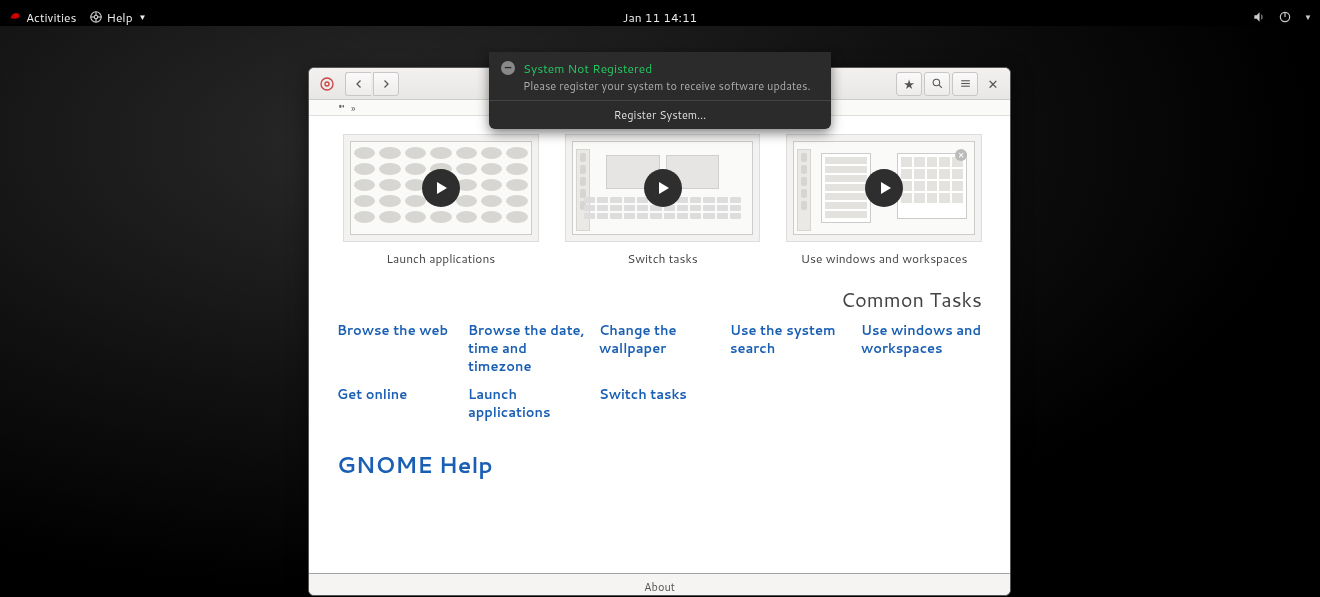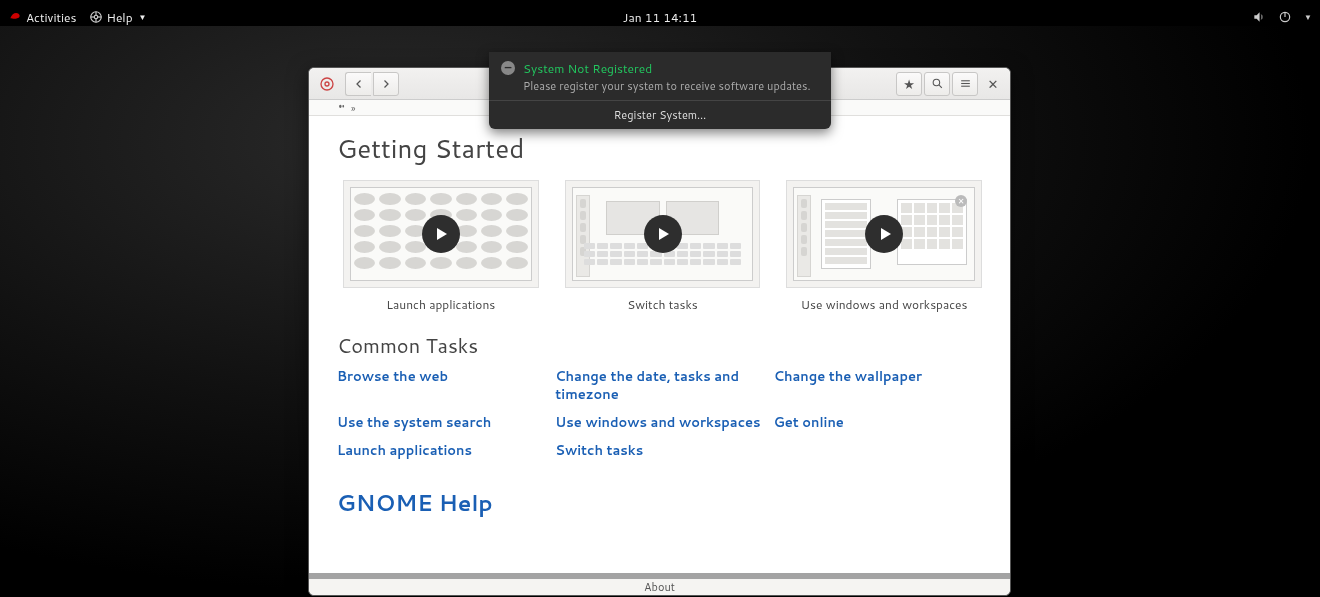--- a/index.html
+++ b/index.html
@@ -104,21 +104,21 @@
   }
   .breadcrumb svg { width:10px; height:10px; }
 
   .content {
     flex: 1;
     padding: 14px 28px 10px 28px;
     overflow: auto;
     color: #333;
   }
   h1 { font-size: 26px; font-weight: 400; color: #444; margin-bottom: 14px; }
-  h2 { font-size: 20px; font-weight: 400; color: #444; margin: 18px 0 8px 0;}
+  h2 { font-size: 20px; font-weight: 400; color: #444; margin: 18px 0 8px 0; text-align: right;}
   .link-h2 { font-size: 22px; font-weight: 700; color: #1a5fb4; margin-top: 28px;}
 
   .videos { display: flex; gap: 26px; margin-top: 4px; margin-left: 6px;}
   .video-card { width: 196px; text-align: center; }
   .video-thumb {
     height: 108px;
     background: #f3f2f0;
     border: 1px solid #ddd;
     position: relative;
     display:flex; align-items:center; justify-content:center;
@@ -155,26 +155,26 @@
   .cal-mock { position:absolute; top:18px; right:14px; width:70px; height:66px; background:#fff; border:1px solid #ccc; display:grid; grid-template-columns:repeat(5,1fr); grid-auto-rows:10px; gap:2px; padding:3px;}
   .cal-mock span { background:#e3e2df;}
   .side-mock { position:absolute; top:14px; left:10px; width:14px; bottom:10px; background:#eae9e6; border:1px solid #d6d5d2; display:flex; flex-direction:column; gap:3px; padding:3px;}
   .side-mock span{ height:9px; background:#d6d5d2; border-radius:2px;}
   .list-mock { position:absolute; top:18px; left:34px; width:50px; height:70px; background:#fff; border:1px solid #ccc; display:flex; flex-direction:column; gap:2px; padding:3px;}
   .list-mock span { height:7px; background:#e3e2df;}
   .xbadge { position:absolute; top:14px; right:14px; width:12px; height:12px; border-radius:50%; background:#bbb; color:#fff; font-size:8px; display:flex; align-items:center; justify-content:center;}
 
   .video-label { font-size: 12px; color: #444; margin-top: 8px; }
 
-  .tasks { display: grid; grid-template-columns: 1fr 1fr 1fr; column-gap: 10px; row-gap: 10px; font-size: 13px; }
+  .tasks { display: grid; grid-template-columns: 1fr 1fr 1fr 1fr 1fr; column-gap: 10px; row-gap: 10px; font-size: 13px; }
   .tasks a { color: #1a5fb4; text-decoration: none; font-weight: 600; cursor:pointer;}
 
   .footer {
     height: 22px;
-    border-top: 6px solid #a3a3a3;
+    border-top: 1px solid #a3a3a3;
     background: #f5f4f2;
     font-size: 11px;
     color: #555;
     display:flex; align-items:flex-end; justify-content:center;
     border-radius: 0 0 6px 6px;
   }
 
   
   .notification {
     position: absolute;
@@ -293,21 +293,20 @@
     </div>
 
     <div class="breadcrumb">
       <svg viewBox="0 0 24 24">
           <path d="M8 4c2 0 3 2 3 4s-1 4-3 4-3-2-3-4 1-4 3-4zm7 1c1.5 0 2 1.5 2 3s-.5 3-2 3-2-1.5-2-3 .5-3 2-3z" fill="#666"></path>
         </svg>
       <span>»</span>
     </div>
 
     <div class="content">
-      <h1>Getting Started</h1>
 
       <div class="videos">
         <div class="video-card">
           <div class="video-thumb">
             <div class="mock"></div>
             <div class="grid-mock">
                 <span></span>
                 <span></span>
                 <span></span>
                 <span></span>
@@ -447,21 +446,21 @@
             <div class="xbadge">✕</div>
             <div class="play"></div>
           </div>
           <div class="video-label">Use windows and workspaces</div>
         </div>
       </div>
 
       <h2>Common Tasks</h2>
       <div class="tasks">
         <a>Browse the web</a>
-        <a>Change the date, tasks and timezone</a>
+        <a>Browse the date, time and timezone</a>
         <a>Change the wallpaper</a>
         <a>Use the system search</a>
         <a>Use windows and workspaces</a>
         <a>Get online</a>
         <a>Launch applications</a>
         <a>Switch tasks</a>
       </div>
 
       <div class="link-h2"><a style="color:#1a5fb4;text-decoration:none;">GNOME Help</a></div>
     </div>

